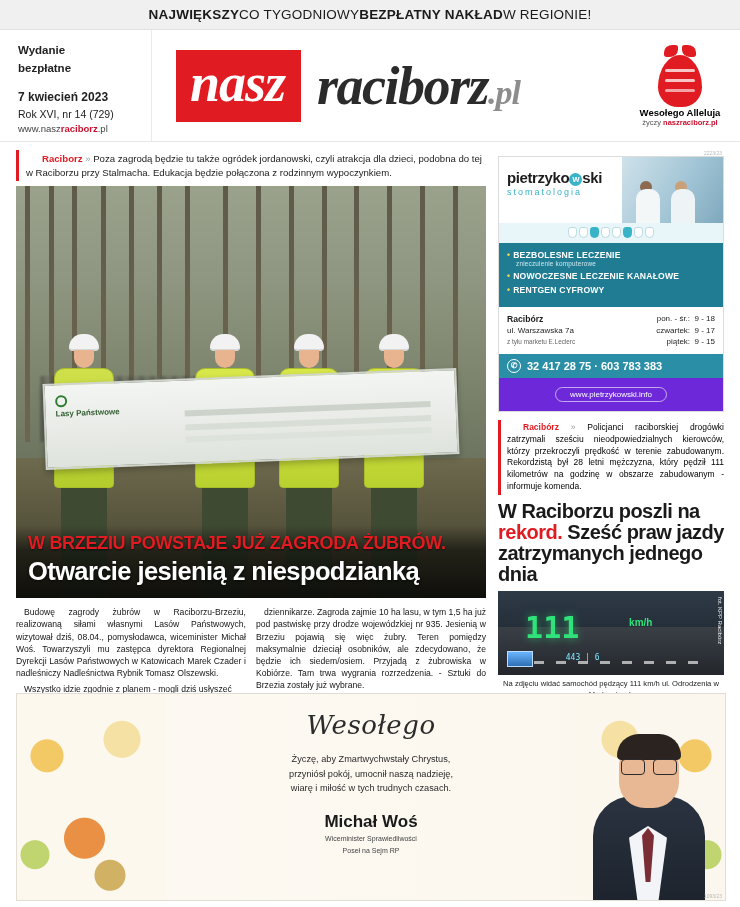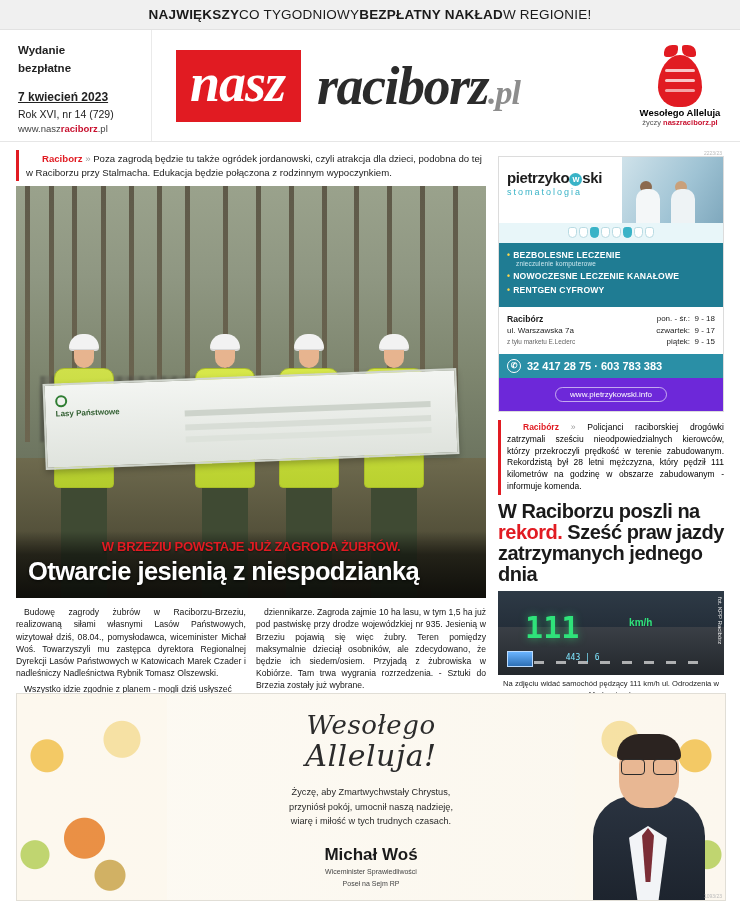--- a/index.html
+++ b/index.html
@@ -36,21 +36,21 @@
   }
   .mh-left {
     width: 152px;
     padding: 12px 10px 10px 18px;
     font-size: 10.5px;
     line-height: 1.55;
     color: #222;
     border-right: 1px solid #eaeaea;
   }
   .mh-left .big { font-weight: bold; font-size: 11.5px; }
-  .mh-left .date { font-weight: bold; font-size: 12px; margin-top: 10px; text-decoration: underline; }
+  .mh-left .date { font-weight: bold; font-size: 12px; margin-top: 10px; }
   .mh-left .url { color: #444; font-size: 9.5px; }
   .mh-left .url b { color: #c8102e; }
 
   .mh-logo {
     flex: 1;
     display: flex;
     align-items: center;
     padding-left: 24px;
     gap: 0px;
   }
@@ -221,24 +221,23 @@
   }
 
   .photo-head {
     position: absolute; left: 0; right: 0; bottom: 0;
     padding: 8px 12px 12px;
     background: linear-gradient(rgba(0,0,0,0) 0%, rgba(0,0,0,.55) 35%, rgba(0,0,0,.78) 100%);
   }
   .kicker {
     color: #e11b22;
     font-weight: bold;
-    font-size: 13px;
+    font-size: 18px;
     letter-spacing: -.3px;
     text-shadow: 0 1px 2px rgba(0,0,0,.6);
-    text-align: center;
   }
   .headline {
     color: #fff;
     font-size: 25.5px;
     font-weight: bold;
     letter-spacing: -.6px;
     margin-top: 3px;
     text-shadow: 0 1px 3px rgba(0,0,0,.7);
   }
 
@@ -753,21 +752,20 @@
       <div class="side-credit">(opp)</div>
     </div>
   </div>
 
   <div class="bottom">
     <div class="bot-leaves left"></div>
     <div class="bot-leaves right"></div>
 
     <div class="bot-center">
       <div class="script1">Wesołego</div>
-      <div class="script2">Alleluja!</div>
       <div class="wish">
         <div>Życzę, aby Zmartwychwstały Chrystus,</div>
         <div>przyniósł pokój, umocnił naszą nadzieję,</div>
         <div>wiarę i miłość w tych trudnych czasach.</div>
       </div>
       <div class="sig">Michał Woś</div>
       <div class="sig-sub">Wiceminister Sprawiedliwości</div>
       <div class="sig-sub">Poseł na Sejm RP</div>
     </div>
 

